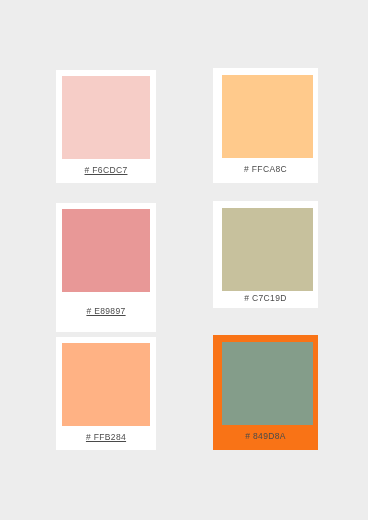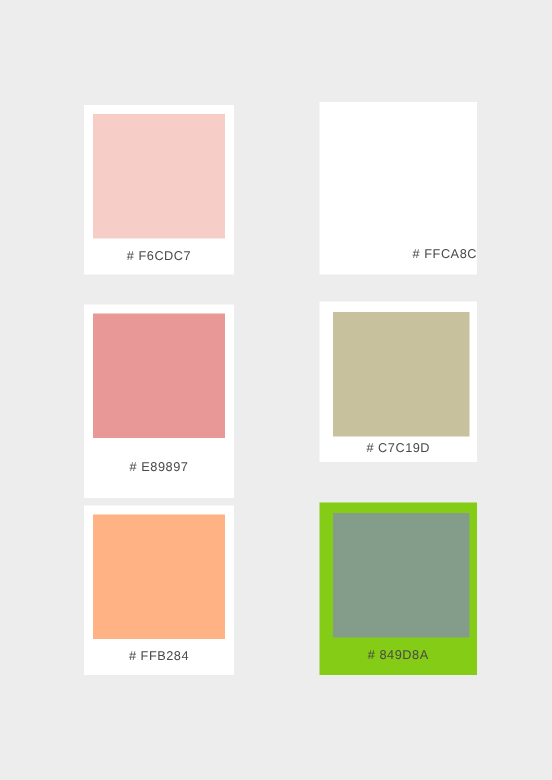--- a/index.html
+++ b/index.html
@@ -51,41 +51,42 @@
   .col-left {
     left: 56px;
     width: 100px;
   }
   .col-left .color-block {
     margin: 6px 6px 0 6px;
     height: 83px;
   }
   .col-left .hex-label {
     padding-bottom: 1px;
+    text-decoration: underline;
   }
 
   
   .col-right {
     left: 213px;
     width: 105px;
   }
   .col-right .color-block {
     margin: 7px 5px 0 9px;
     height: 83px;
   }
   .col-right .hex-label {
     padding-bottom: 2px;
   }
 
   
   .row-1 { top: 70px;  height: 113px; }
   .row-2 { top: 203px; height: 129px; }
   .row-3 { top: 337px; height: 113px; }
 
-  .col-right.row-1 { top: 68px;  height: 115px; align-items: flex-end; }
+  .col-right.row-1 { top: 68px;  height: 115px; }
   .col-right.row-2 { top: 201px; height: 107px; }
   .col-right.row-3 { top: 335px; height: 115px; }
 </style>
 </head>
 <body style="background: rgb(237, 237, 237);">
 
 <div id="palette-board">
 
   <div class="swatch-card col-left row-1" style="background: rgb(255, 255, 255);">
     <div class="color-block" style="background-color: rgb(246, 205, 199);"></div>
@@ -105,18 +106,18 @@
   <div class="swatch-card col-right row-2" style="background: rgb(255, 255, 255);">
     <div class="color-block" style="background-color: rgb(199, 193, 157);"></div>
     <div class="hex-label" style="color: rgb(74, 74, 74);"># C7C19D</div>
   </div>
 
   <div class="swatch-card col-left row-3" style="background: rgb(255, 255, 255);">
     <div class="color-block" style="background-color: rgb(255, 178, 132);"></div>
     <div class="hex-label" style="color: rgb(74, 74, 74);"># FFB284</div>
   </div>
 
-  <div class="swatch-card col-right row-3" style="background: #84cc16; text-align: right;">
+  <div class="swatch-card col-right row-3" style="background: #f97316; text-align: right;">
     <div class="color-block" style="background-color: rgb(132, 157, 138);"></div>
     <div class="hex-label" style="color: rgb(74, 74, 74);"># 849D8A</div>
   </div>
 
 </div>
 
 </body></html>

